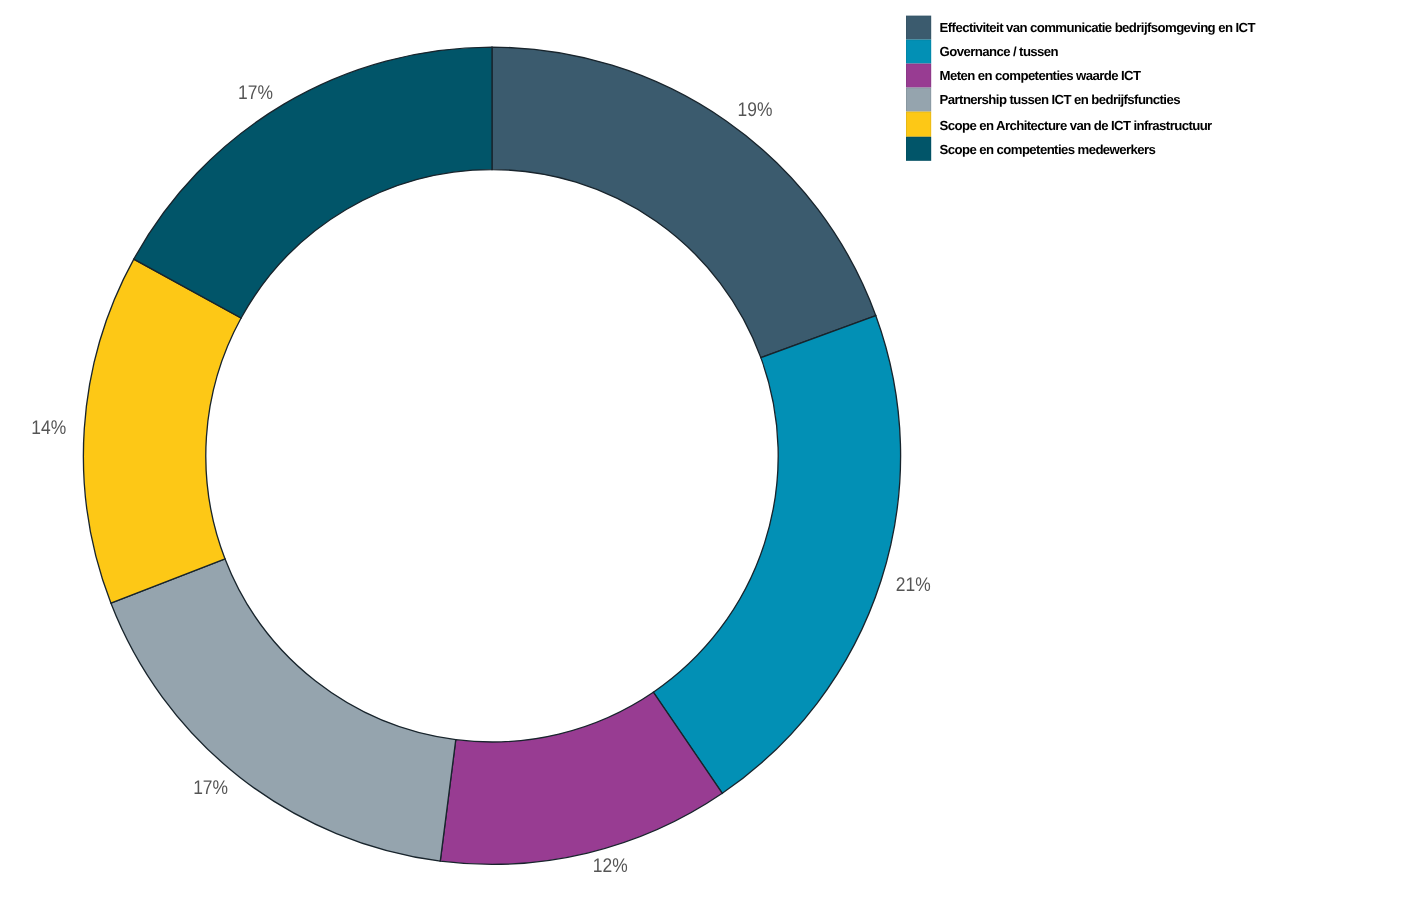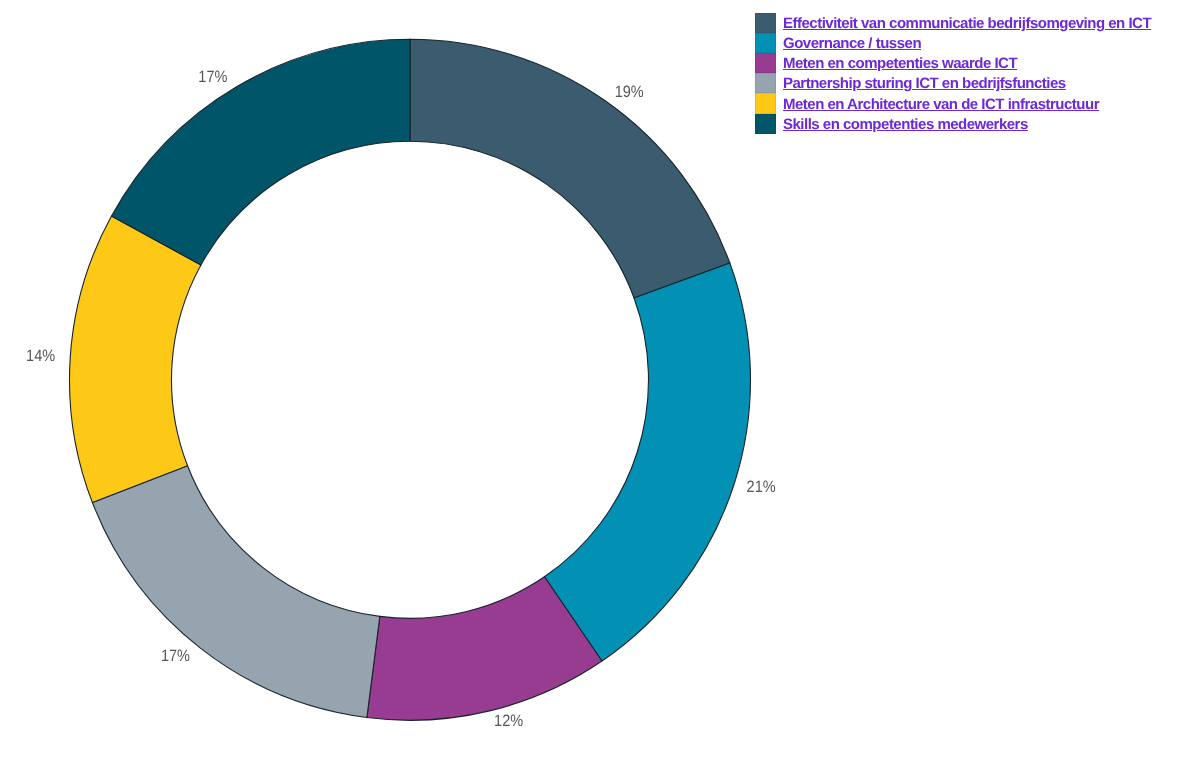--- a/index.html
+++ b/index.html
@@ -53,29 +53,28 @@
     top: 0;
     width: 20.8px;
     height: 20.15px;
     box-shadow: inset 0 0 0 0.5px rgba(20, 30, 38, 0.16);
   }
   .legend-label {
     position: absolute;
     left: 27.7px;
     top: 1.1px;
     font-family: "Liberation Sans", sans-serif;
-    font-size: 15px;
+    font-size: 11px;
     font-weight: bold;
     letter-spacing: -0.5px;
-    color: #6d28d9;
+    color: #000000;
     white-space: nowrap;
     line-height: 20.15px;
     will-change: transform;
     transform: translateZ(0);
-    text-decoration: underline;
   }
 </style>
 </head>
 <body>
 
 <div id="page">
 
   <svg id="donut-svg" width="1181" height="760" viewBox="0 0 1181 760">
     <g id="slices">
         <path d="M 410.00 39.30 A 340.5 340.5 0 0 1 729.86 263.05 L 634.04 298.02 A 238.5 238.5 0 0 0 410.00 141.30 Z" fill="#3b5b6e" stroke="#18242c" stroke-width="1.1" stroke-linejoin="miter"></path>
@@ -115,25 +114,25 @@
     <div class="legend-row">
       <div class="legend-swatch" style="background: rgb(2, 144, 181);"></div>
       <div class="legend-label">Governance / tussen</div>
     </div>
     <div class="legend-row">
       <div class="legend-swatch" style="background: rgb(152, 60, 146);"></div>
       <div class="legend-label">Meten en competenties waarde ICT</div>
     </div>
     <div class="legend-row">
       <div class="legend-swatch" style="background: rgb(149, 164, 174);"></div>
-      <div class="legend-label">Partnership sturing ICT en bedrijfsfuncties</div>
+      <div class="legend-label">Partnership tussen ICT en bedrijfsfuncties</div>
     </div>
     <div class="legend-row">
       <div class="legend-swatch" style="background: rgb(253, 200, 22);"></div>
-      <div class="legend-label">Meten en Architecture van de ICT infrastructuur</div>
+      <div class="legend-label">Scope en Architecture van de ICT infrastructuur</div>
     </div>
     <div class="legend-row">
       <div class="legend-swatch" style="background: rgb(1, 85, 105);"></div>
-      <div class="legend-label">Skills en competenties medewerkers</div>
+      <div class="legend-label">Scope en competenties medewerkers</div>
     </div>
   </div>
 
 </div>
 
 </body></html>

